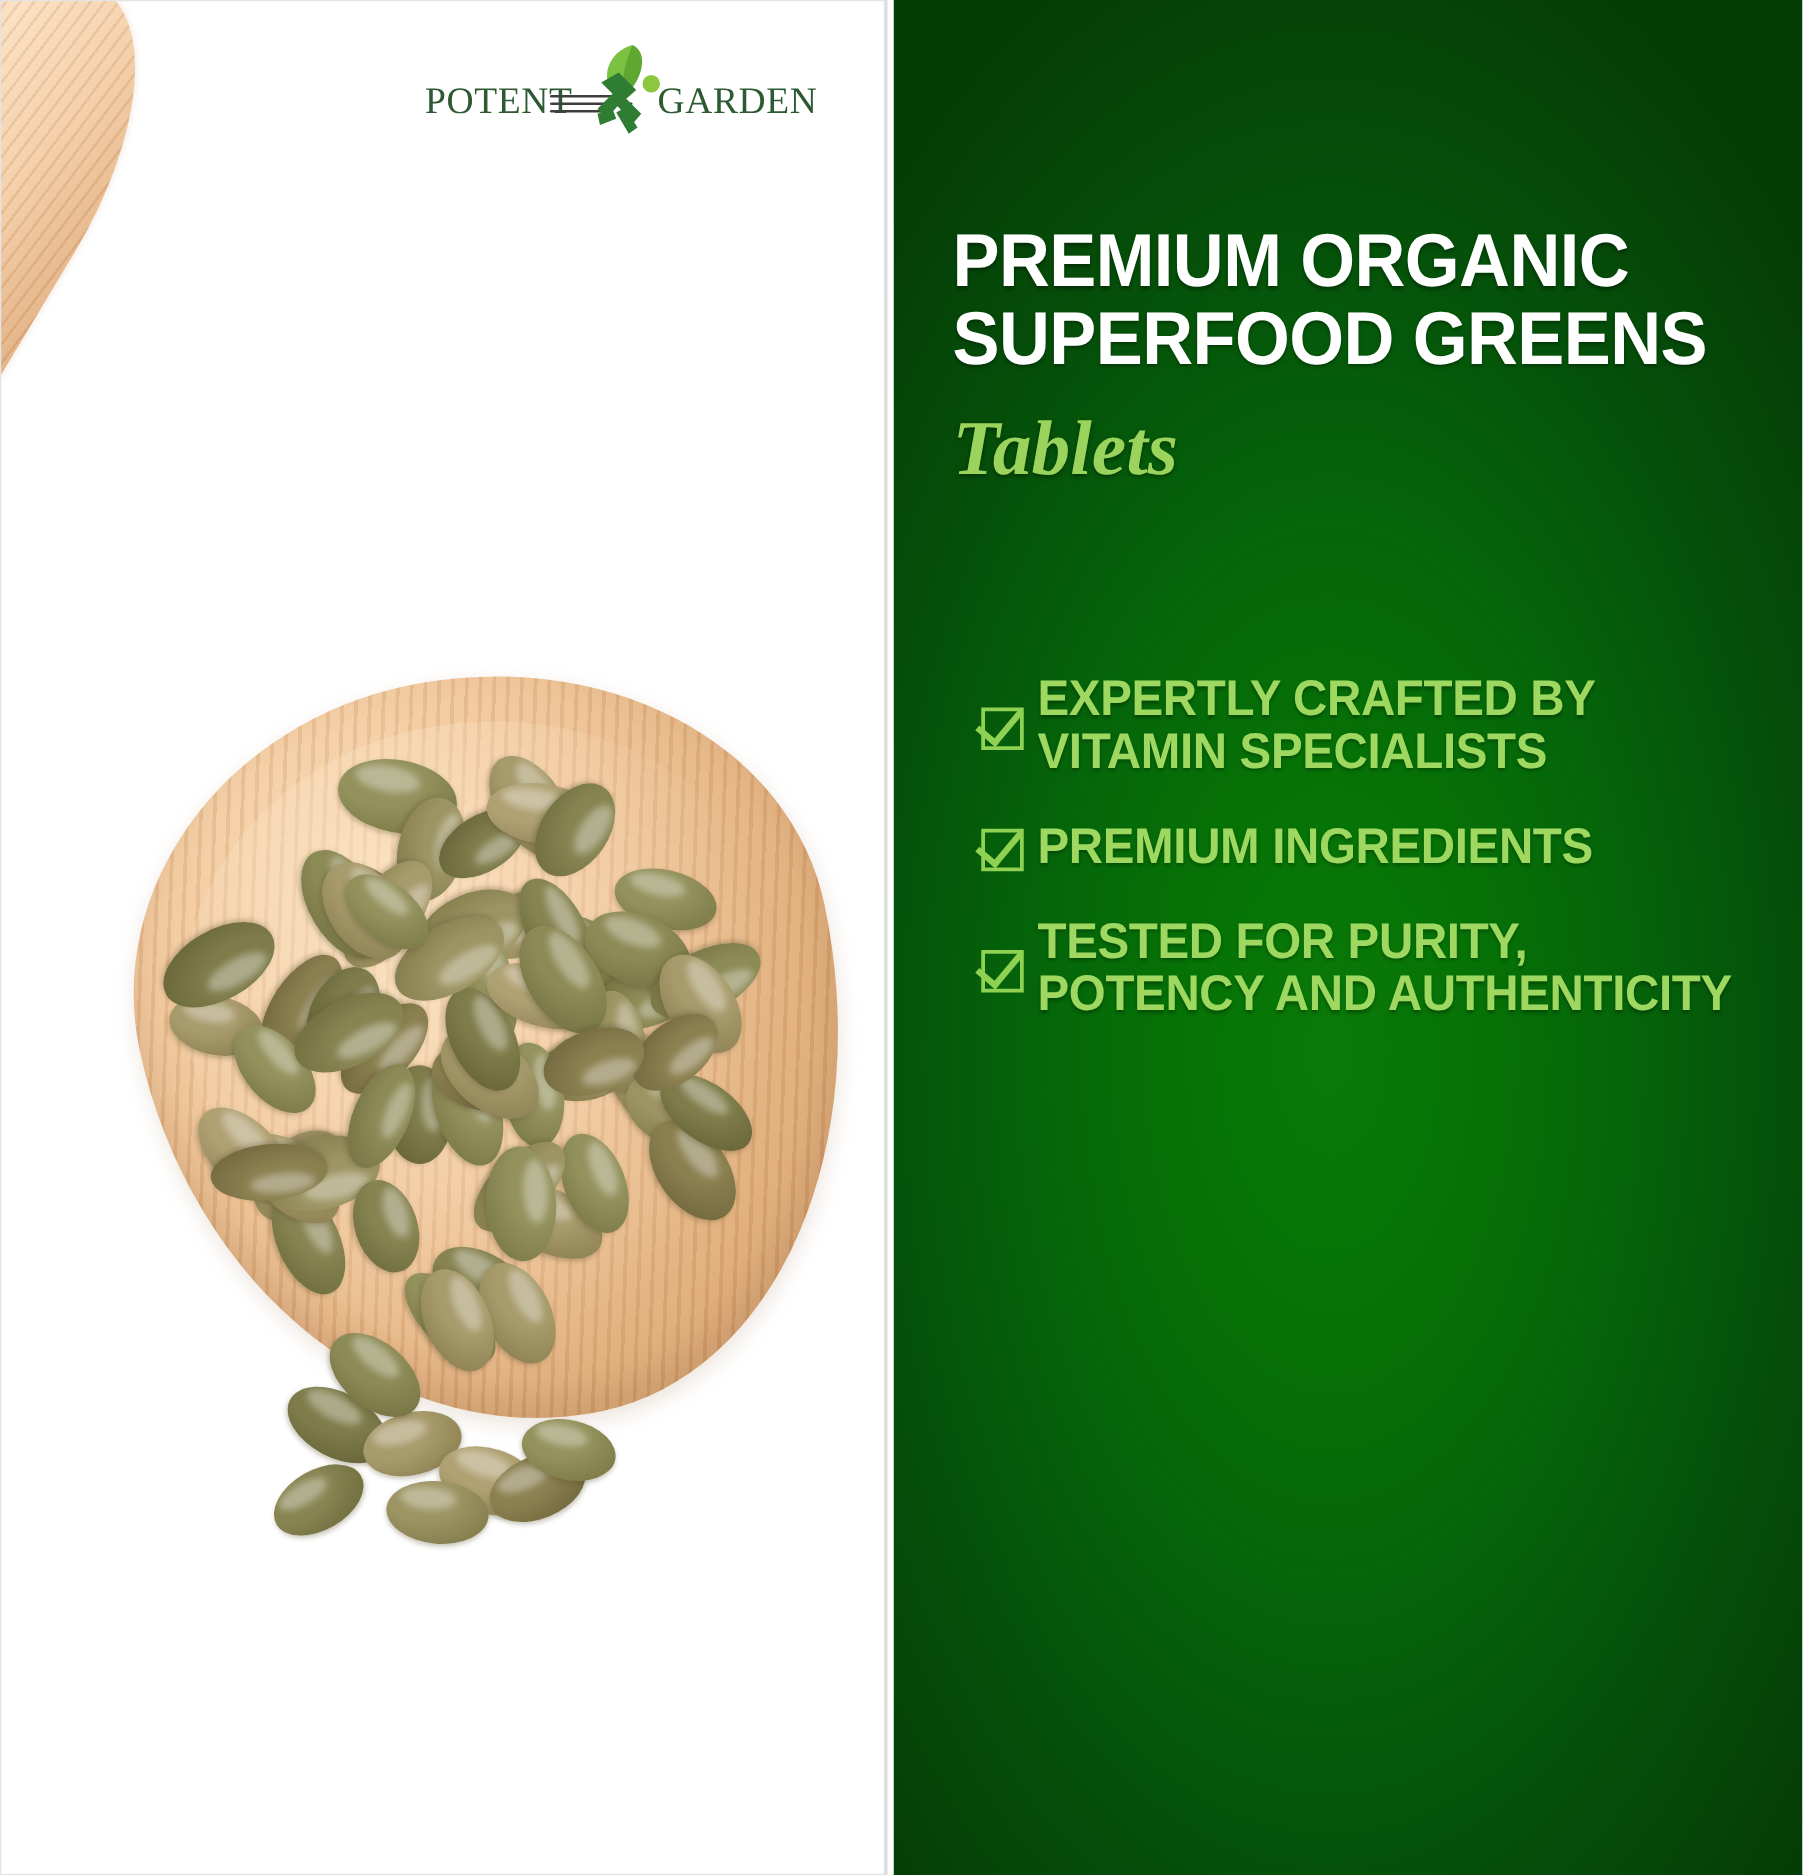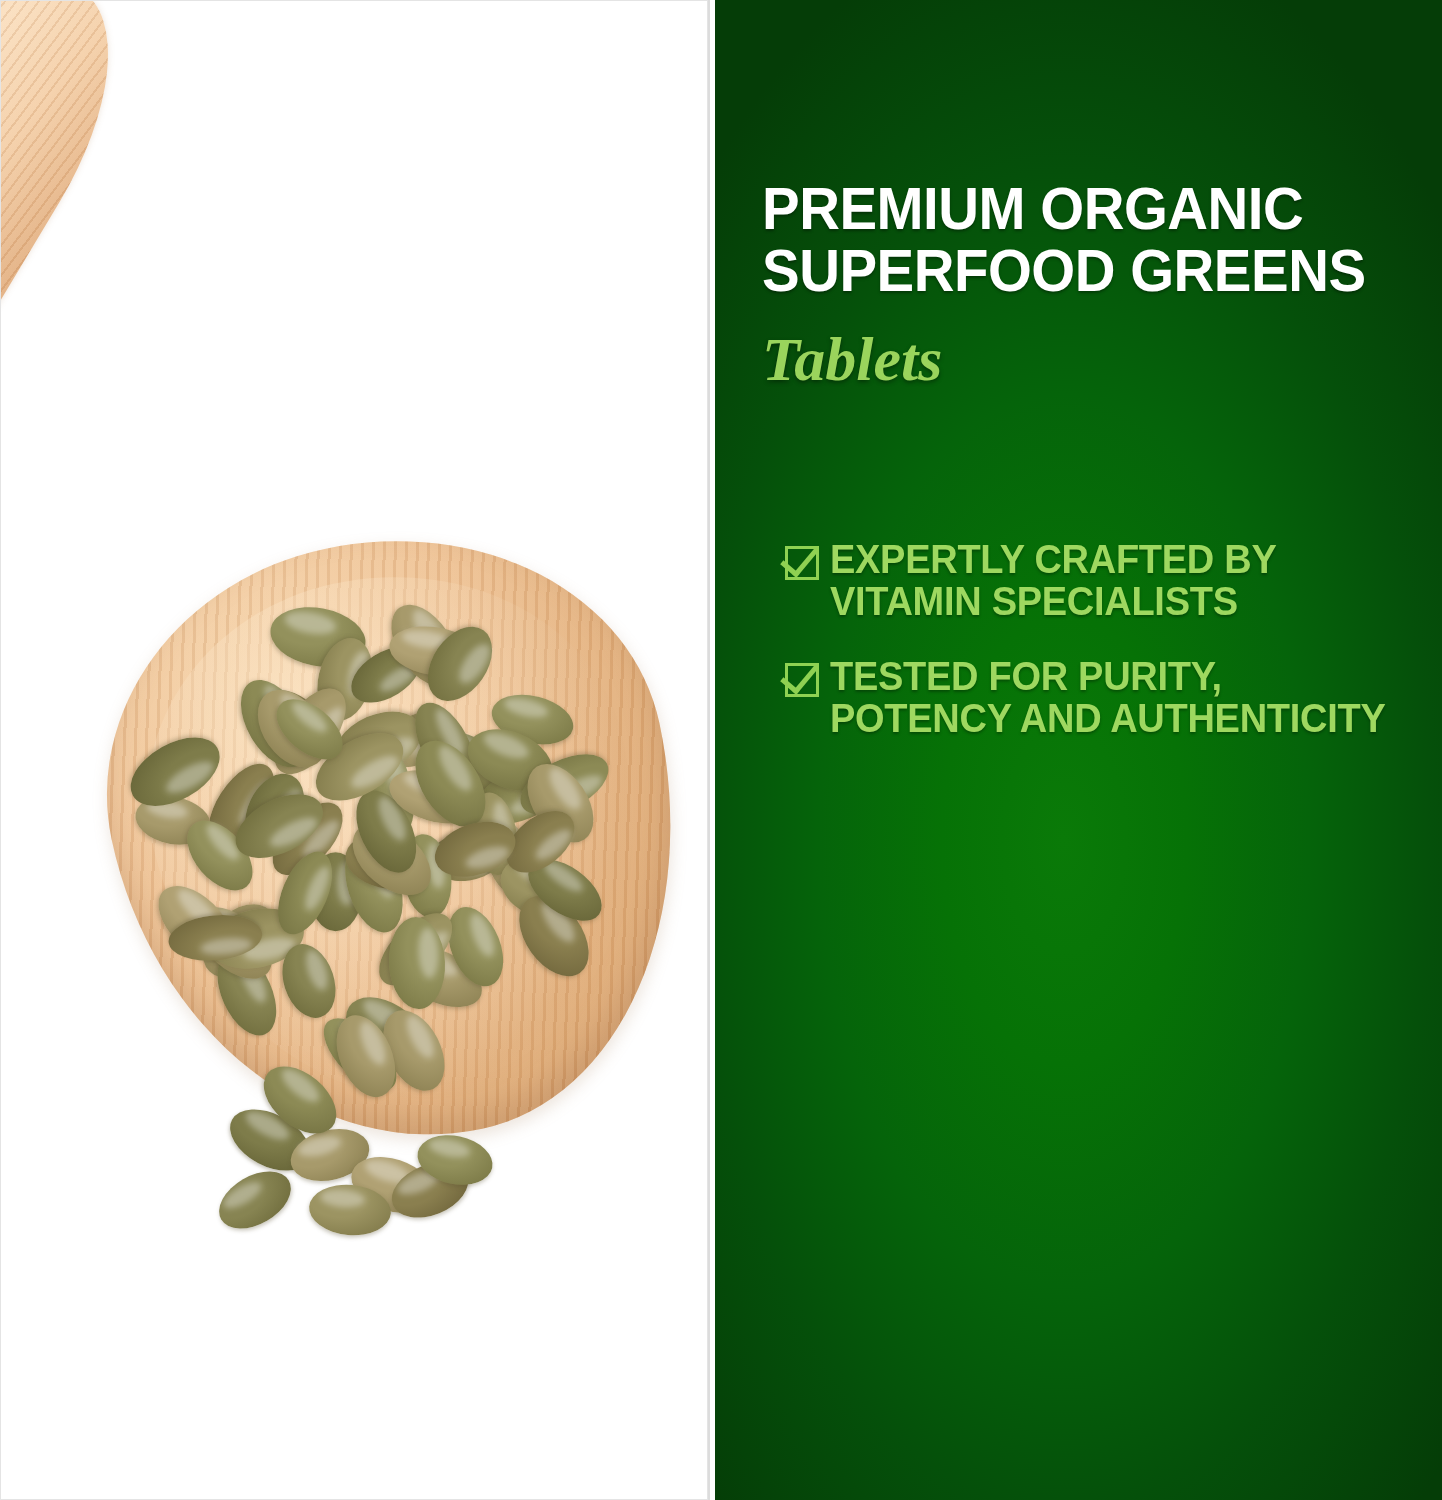--- a/index.html
+++ b/index.html
@@ -68,21 +68,21 @@
   .headline{position:absolute;left:47px;top:178px;width:660px;}
   .hl-line{font-family:"Liberation Sans",sans-serif;font-weight:700;
            font-size:60px;line-height:62px;color:#ffffff;letter-spacing:-0.5px;
            transform:scaleX(.94);transform-origin:left center;white-space:nowrap;
            text-shadow:0 2px 3px rgba(0,0,0,.35);}
   .hl-script{font-family:"Liberation Serif",serif;font-style:italic;font-weight:700;
            font-size:62px;line-height:74px;color:#9ad45c;margin-top:20px;
            text-shadow:0 2px 4px rgba(0,0,0,.4);}
 
   .bullets{position:absolute;left:66px;top:538px;width:650px;}
-  .bullet{display:flex;align-items:flex-start;margin-bottom:33px;}
+  .bullet{display:flex;align-items:center;margin-bottom:33px;}
   .bullet:last-child{margin-bottom:0;}
   .chk{flex:0 0 auto;width:40px;height:44px;position:relative;margin-right:9px;}
   .chk-box{position:absolute;left:4px;top:8px;width:28px;height:28px;
            border:3px solid #8fd152;}
   .chk-tick{position:absolute;left:8px;top:2px;width:16px;height:30px;
            border-right:5px solid #8fd152;border-bottom:5px solid #8fd152;
            transform:rotate(40deg);}
   .btxt{font-family:"Liberation Sans",sans-serif;font-weight:700;font-size:40px;
         line-height:42px;color:#9ed860;letter-spacing:-.3px;
         transform:scaleX(.95);transform-origin:left top;
@@ -170,20 +170,37 @@
           <div class="pill" style="left: 290px; top: 1130px; width: 80px; height: 50px; transform: rotate(-14deg); background: radial-gradient(at 34% 28%, rgb(167, 154, 107) 0%, rgb(167, 154, 107) 38%, rgb(133, 122, 76) 100%);"></div>
           <div class="pill" style="left: 350px; top: 1159px; width: 84px; height: 52px; transform: rotate(18deg); background: radial-gradient(at 34% 28%, rgb(176, 161, 115) 0%, rgb(176, 161, 115) 38%, rgb(141, 128, 83) 100%);"></div>
           <div class="pill" style="left: 216px; top: 1176px; width: 78px; height: 48px; transform: rotate(-30deg); background: radial-gradient(at 34% 28%, rgb(135, 132, 82) 0%, rgb(135, 132, 82) 38%, rgb(106, 103, 56) 100%);"></div>
           <div class="pill" style="left: 309px; top: 1185px; width: 82px; height: 50px; transform: rotate(5deg); background: radial-gradient(at 34% 28%, rgb(156, 148, 98) 0%, rgb(156, 148, 98) 38%, rgb(122, 115, 68) 100%);"></div>
           <div class="pill" style="left: 390px; top: 1165px; width: 80px; height: 50px; transform: rotate(-22deg); background: radial-gradient(at 34% 28%, rgb(138, 127, 79) 0%, rgb(138, 127, 79) 38%, rgb(107, 97, 56) 100%);"></div>
           <div class="pill" style="left: 258px; top: 1074px; width: 84px; height: 52px; transform: rotate(40deg); background: radial-gradient(at 34% 28%, rgb(140, 138, 85) 0%, rgb(140, 138, 85) 38%, rgb(111, 109, 62) 100%);"></div>
           <div class="pill" style="left: 417px; top: 1136px; width: 76px; height: 48px; transform: rotate(12deg); background: radial-gradient(at 34% 28%, rgb(147, 145, 92) 0%, rgb(147, 145, 92) 38%, rgb(116, 114, 64) 100%);"></div>
         </div>
     </div>
 
+    <div class="logo">
+      <div class="logo-word logo-potent">POTENT</div>
+      <div class="logo-word logo-garden">GARDEN</div>
+      <div class="logo-streaks">
+        <i></i>
+          <i></i>
+          <i></i>
+      </div>
+      <svg class="logo-mark" viewBox="0 0 90 84">
+        <path d="M58 2C44 6 36 18 38 30c1 7 6 12 12 13 9-8 12-25 8-41z" fill="#7cc242"></path>
+        <path d="M58 2c-6 14-9 28-8 41 6-3 13-12 15-22 2-8 0-16-7-19z" fill="#5ea832"></path>
+        <circle cx="73" cy="33" r="7" fill="#8dc63f"></circle>
+        <path d="M47 24l14 14-8 7 12 12-6 7-13-13-9 10-7-8 12-12-9-9z" fill="#2e7d32"></path>
+        <path d="M52 52l10 16-7 5-10-17z" fill="#2e7d32"></path>
+        <path d="M30 57l12-4 3 8-13 5z" fill="#2e7d32"></path>
+      </svg>
+    </div>
   </div>
 
   <div class="right-panel">
 
     <div class="headline">
       <div class="hl-line">PREMIUM ORGANIC</div>
       <div class="hl-line">SUPERFOOD GREENS</div>
       <div class="hl-script">Tablets</div>
     </div>
 
@@ -193,18 +210,25 @@
             <span class="chk-box"></span>
             <span class="chk-tick"></span>
           </span>
           <span class="btxt">EXPERTLY CRAFTED BY VITAMIN SPECIALISTS</span>
         </div>
         <div class="bullet">
           <span class="chk">
             <span class="chk-box"></span>
             <span class="chk-tick"></span>
           </span>
+          <span class="btxt">PREMIUM INGREDIENTS</span>
+        </div>
+        <div class="bullet">
+          <span class="chk">
+            <span class="chk-box"></span>
+            <span class="chk-tick"></span>
+          </span>
           <span class="btxt">TESTED FOR PURITY, POTENCY AND AUTHENTICITY</span>
         </div>
       </div>
 
   </div>
 </div>
 
 </body></html>

